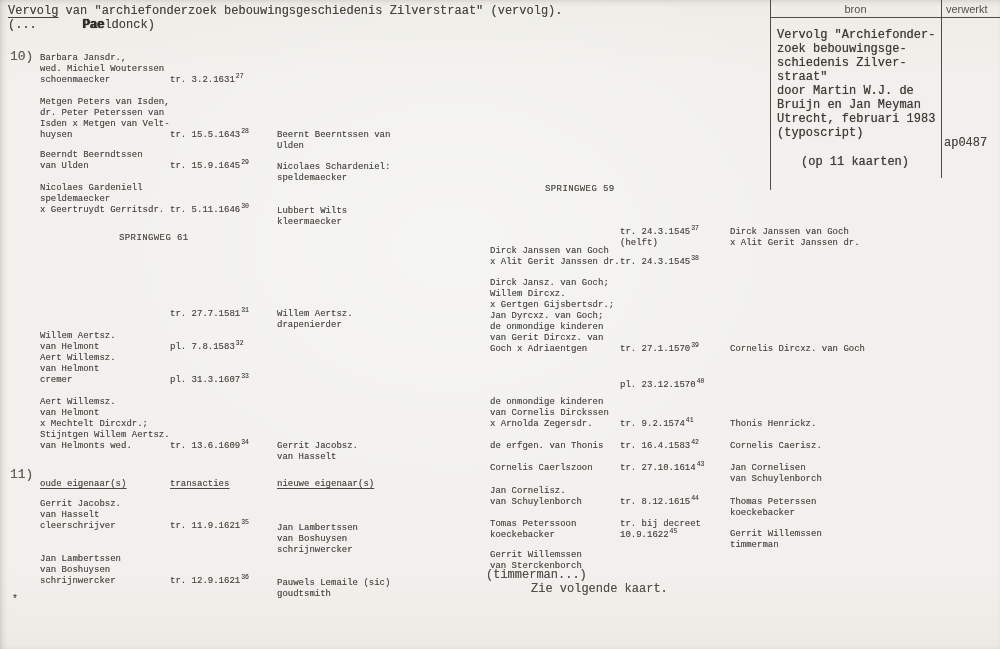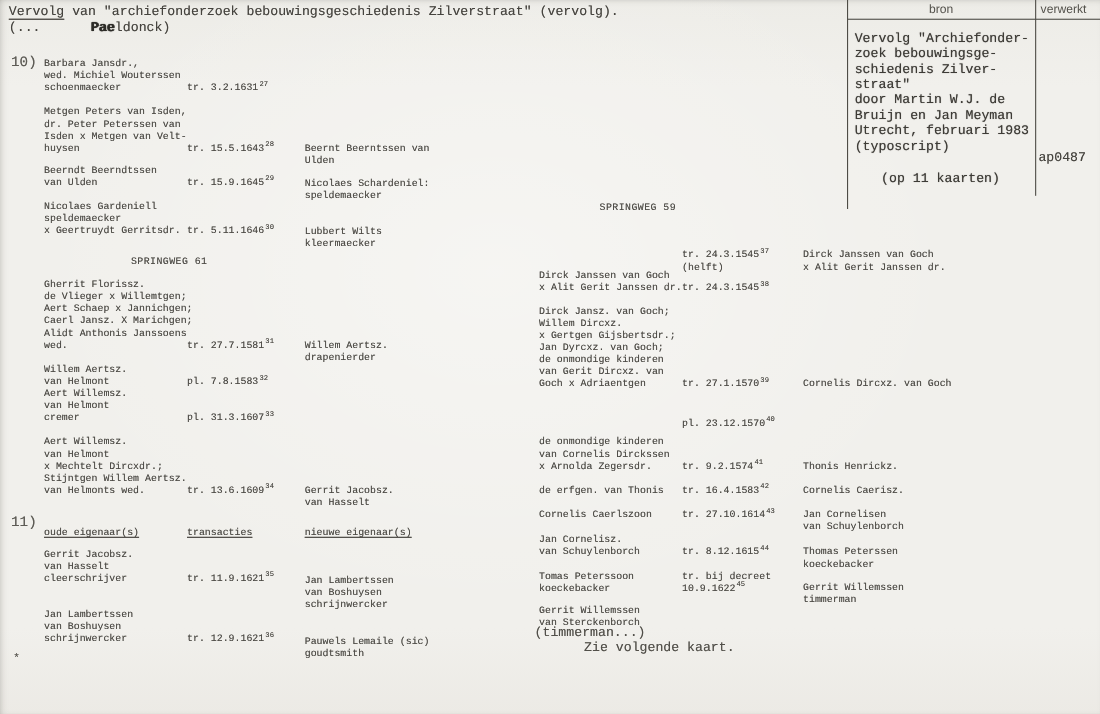--- a/index.html
+++ b/index.html
@@ -97,28 +97,20 @@
         <div class="tline">speldemaecker</div>
         <div class="tline">x Geertruydt Gerritsdr.</div>
       </div>
       <div class="block" style="left: 170px; top: 205px;">
         <div class="tline">tr. 5.11.1646<sup class="fn">30</sup></div>
       </div>
       <div class="block" style="left: 277px; top: 206px;">
         <div class="tline">Lubbert Wilts</div>
         <div class="tline">kleermaecker</div>
       </div>
-      <div class="block" style="left: 40px; top: 254px;">
-        <div class="tline">Gherrit Florissz.</div>
-        <div class="tline">de Vlieger x Willemtgen;</div>
-        <div class="tline">Aert Schaep x Jannichgen;</div>
-        <div class="tline">Caerl Jansz. X Marichgen;</div>
-        <div class="tline">Alidt Anthonis Janssoens</div>
-        <div class="tline">wed.</div>
-      </div>
       <div class="block" style="left: 170px; top: 309px;">
         <div class="tline">tr. 27.7.1581<sup class="fn">31</sup></div>
       </div>
       <div class="block" style="left: 277px; top: 309px;">
         <div class="tline">Willem Aertsz.</div>
         <div class="tline">drapenierder</div>
       </div>
       <div class="block" style="left: 40px; top: 331px;">
         <div class="tline">Willem Aertsz.</div>
         <div class="tline">van Helmont</div>

